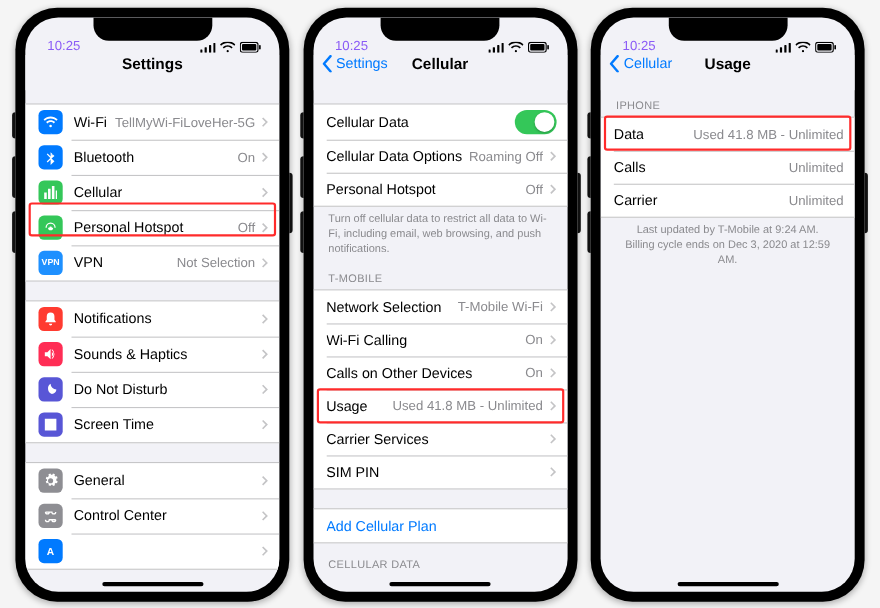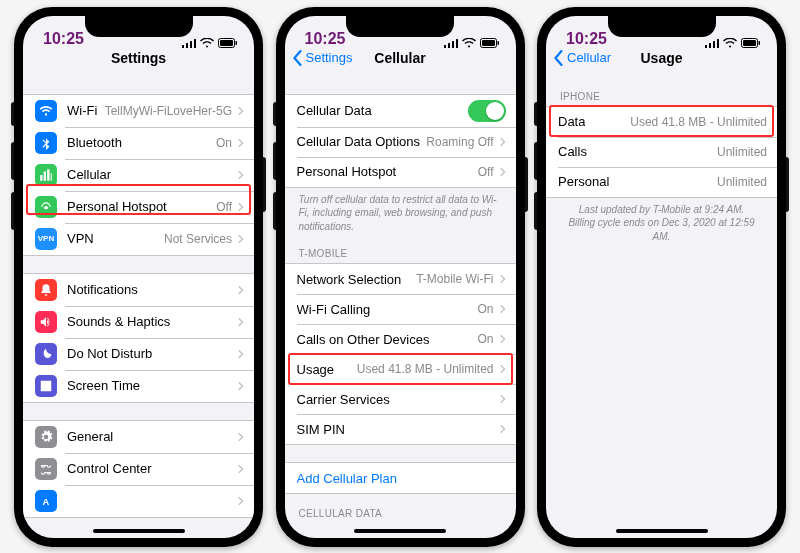--- a/index.html
+++ b/index.html
@@ -62,23 +62,23 @@
     background: #000;
     border-radius: 0 0 14px 14px;
     z-index: 10;
   }
   .status-bar {
     height: 34px;
     display: flex;
     justify-content: space-between;
     align-items: flex-end;
     padding: 0 16px 2px 20px;
-    font-size: 16px;
-    font-weight: 700;
-    color: #701a75;
+    font-size: 12px;
+    font-weight: 400;
+    color: #8b5cf6;
   }
   .status-right { display:flex; gap:4px; align-items:center; }
   .signal, .wifi, .batt { display:inline-block; }
   .signal svg, .wifi svg, .batt svg { display:block; }
   .nav-bar {
     height: 32px;
     display: flex;
     align-items: flex-start;
     justify-content: center;
     position: relative;
@@ -102,21 +102,20 @@
     color: var(--ios-gray-text);
     text-transform: uppercase;
     padding: 9px 14px 4px;
     letter-spacing: 0.3px;
   }
   .group-footer {
     font-size: 10px;
     color: var(--ios-gray-text);
     padding: 5px 14px 6px;
     line-height: 1.35;
-    font-style: italic;
   }
   .cell-group {
     background: #fff;
     border-top: 0.5px solid var(--ios-separator);
     border-bottom: 0.5px solid var(--ios-separator);
   }
   .cell {
     display: flex;
     align-items: center;
     min-height: 30px;
@@ -286,21 +285,21 @@
           <span class="detail">Off</span>
           <span class="chevron">
               <svg viewBox="0 0 8 12">
                 <path d="M1 1l5 5-5 5"></path>
               </svg>
             </span>
         </div>
         <div class="cell has-icon">
           <span class="icon bg-vpn" style="font-size:8px;color:#fff;font-weight:700;">VPN</span>
           <span class="label">VPN</span>
-          <span class="detail">Not Services</span>
+          <span class="detail">Not Selection</span>
           <span class="chevron">
               <svg viewBox="0 0 8 12">
                 <path d="M1 1l5 5-5 5"></path>
               </svg>
             </span>
         </div>
       </div>
       <div class="gap-m"></div>
       <div class="cell-group">
         <div class="cell has-icon">
@@ -598,21 +597,21 @@
       <div class="cell-group">
         <div class="cell">
           <span class="label">Data</span>
           <span class="detail">Used 41.8 MB - Unlimited</span>
         </div>
         <div class="cell">
           <span class="label">Calls</span>
           <span class="detail">Unlimited</span>
         </div>
         <div class="cell">
-          <span class="label">Personal</span>
+          <span class="label">Carrier</span>
           <span class="detail">Unlimited</span>
         </div>
       </div>
       <div class="group-footer" style="white-space:pre-line;text-align:center;">Last updated by T-Mobile at 9:24 AM.
 Billing cycle ends on Dec 3, 2020 at 12:59 AM.</div>
     </div>
     <div class="home-indicator"></div>
     <div class="red-box" style="top:89px; left:3px; right:3px; height:32px;"></div>
   </div>
 </div>

